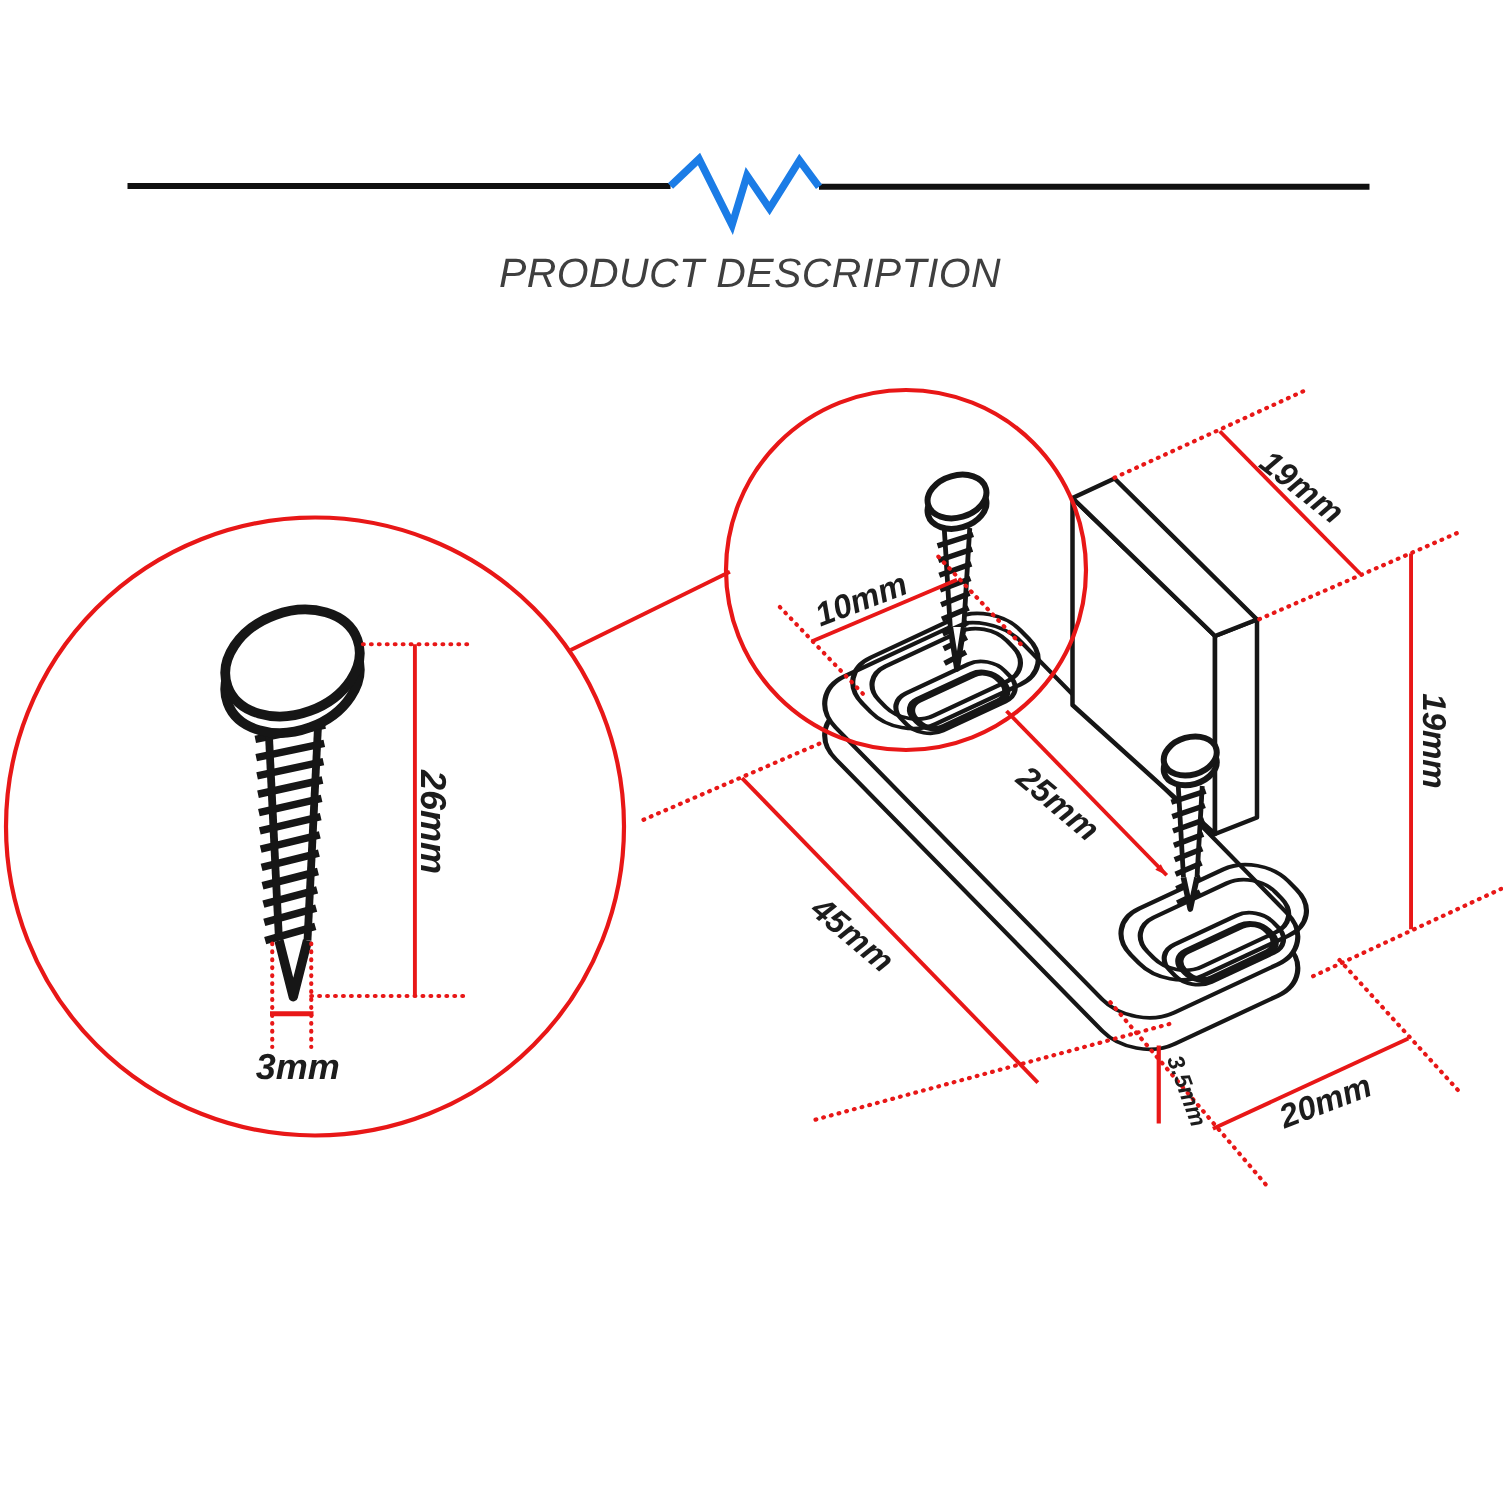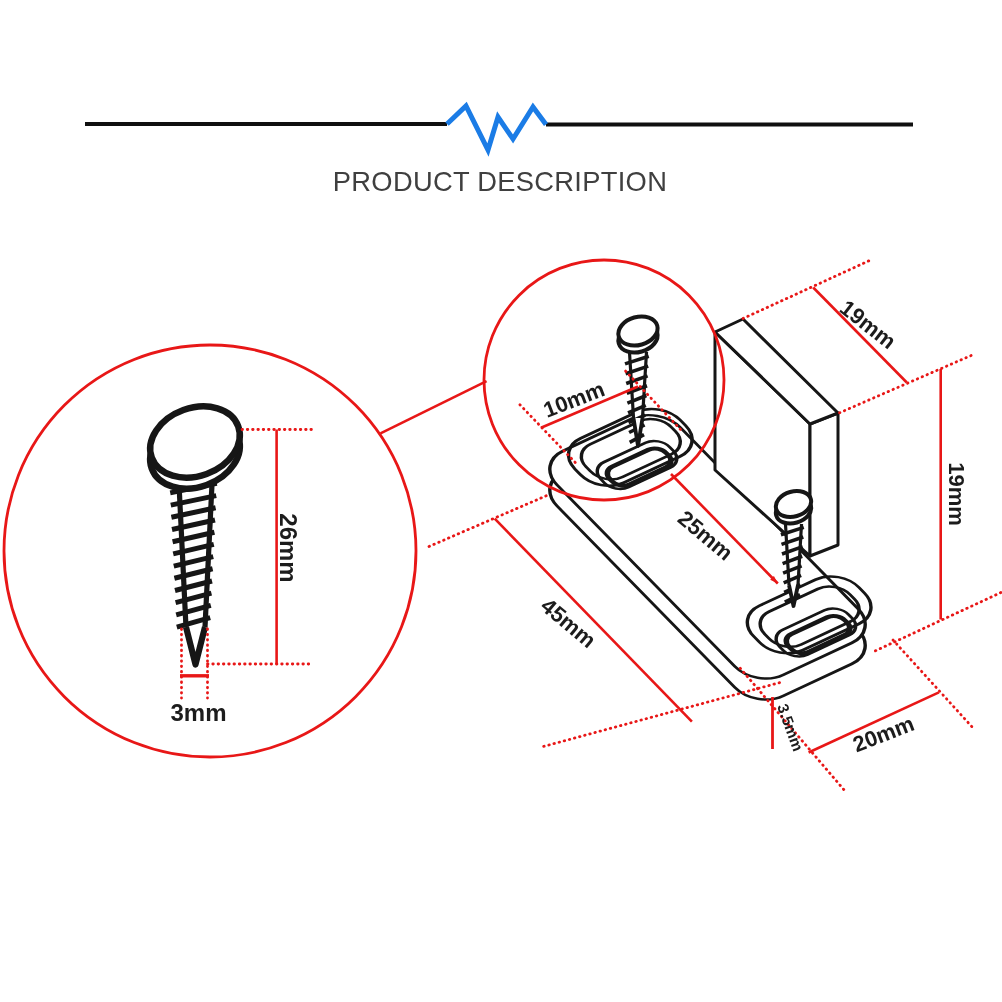--- a/index.html
+++ b/index.html
@@ -1,16 +1,16 @@
 <!DOCTYPE html>
 <html><head>
 <meta charset="utf-8">
 <style>
 html,body { margin:0; padding:0; background:#fff; }
-#page { width:1002px; height:1002px; position:relative; overflow:hidden; }
+#page { width:1002px; height:1002px; position:relative; overflow:hidden;font-style:italic; }
 </style>
 </head>
 <body>
 <div id="page">
 <svg width="1002" height="1002" viewBox="0 0 1002 1002" font-family="Liberation Sans, sans-serif">
 <rect width="1002" height="1002" fill="#ffffff"></rect>
 <line x1="85" y1="124" x2="447" y2="124" stroke="#101010" stroke-width="4"></line>
 <line x1="546" y1="124.5" x2="913" y2="124.5" stroke="#101010" stroke-width="4"></line>
 <polyline points="447,124 466,106 488,150 498,117 513,139 533,107 546,124.5" fill="none" stroke="#1b7ce6" stroke-width="5" stroke-linejoin="miter"></polyline>
 <text x="500" y="191" font-size="27.3" fill="#3f3f3f" text-anchor="middle" letter-spacing="0.3">PRODUCT DESCRIPTION</text>

